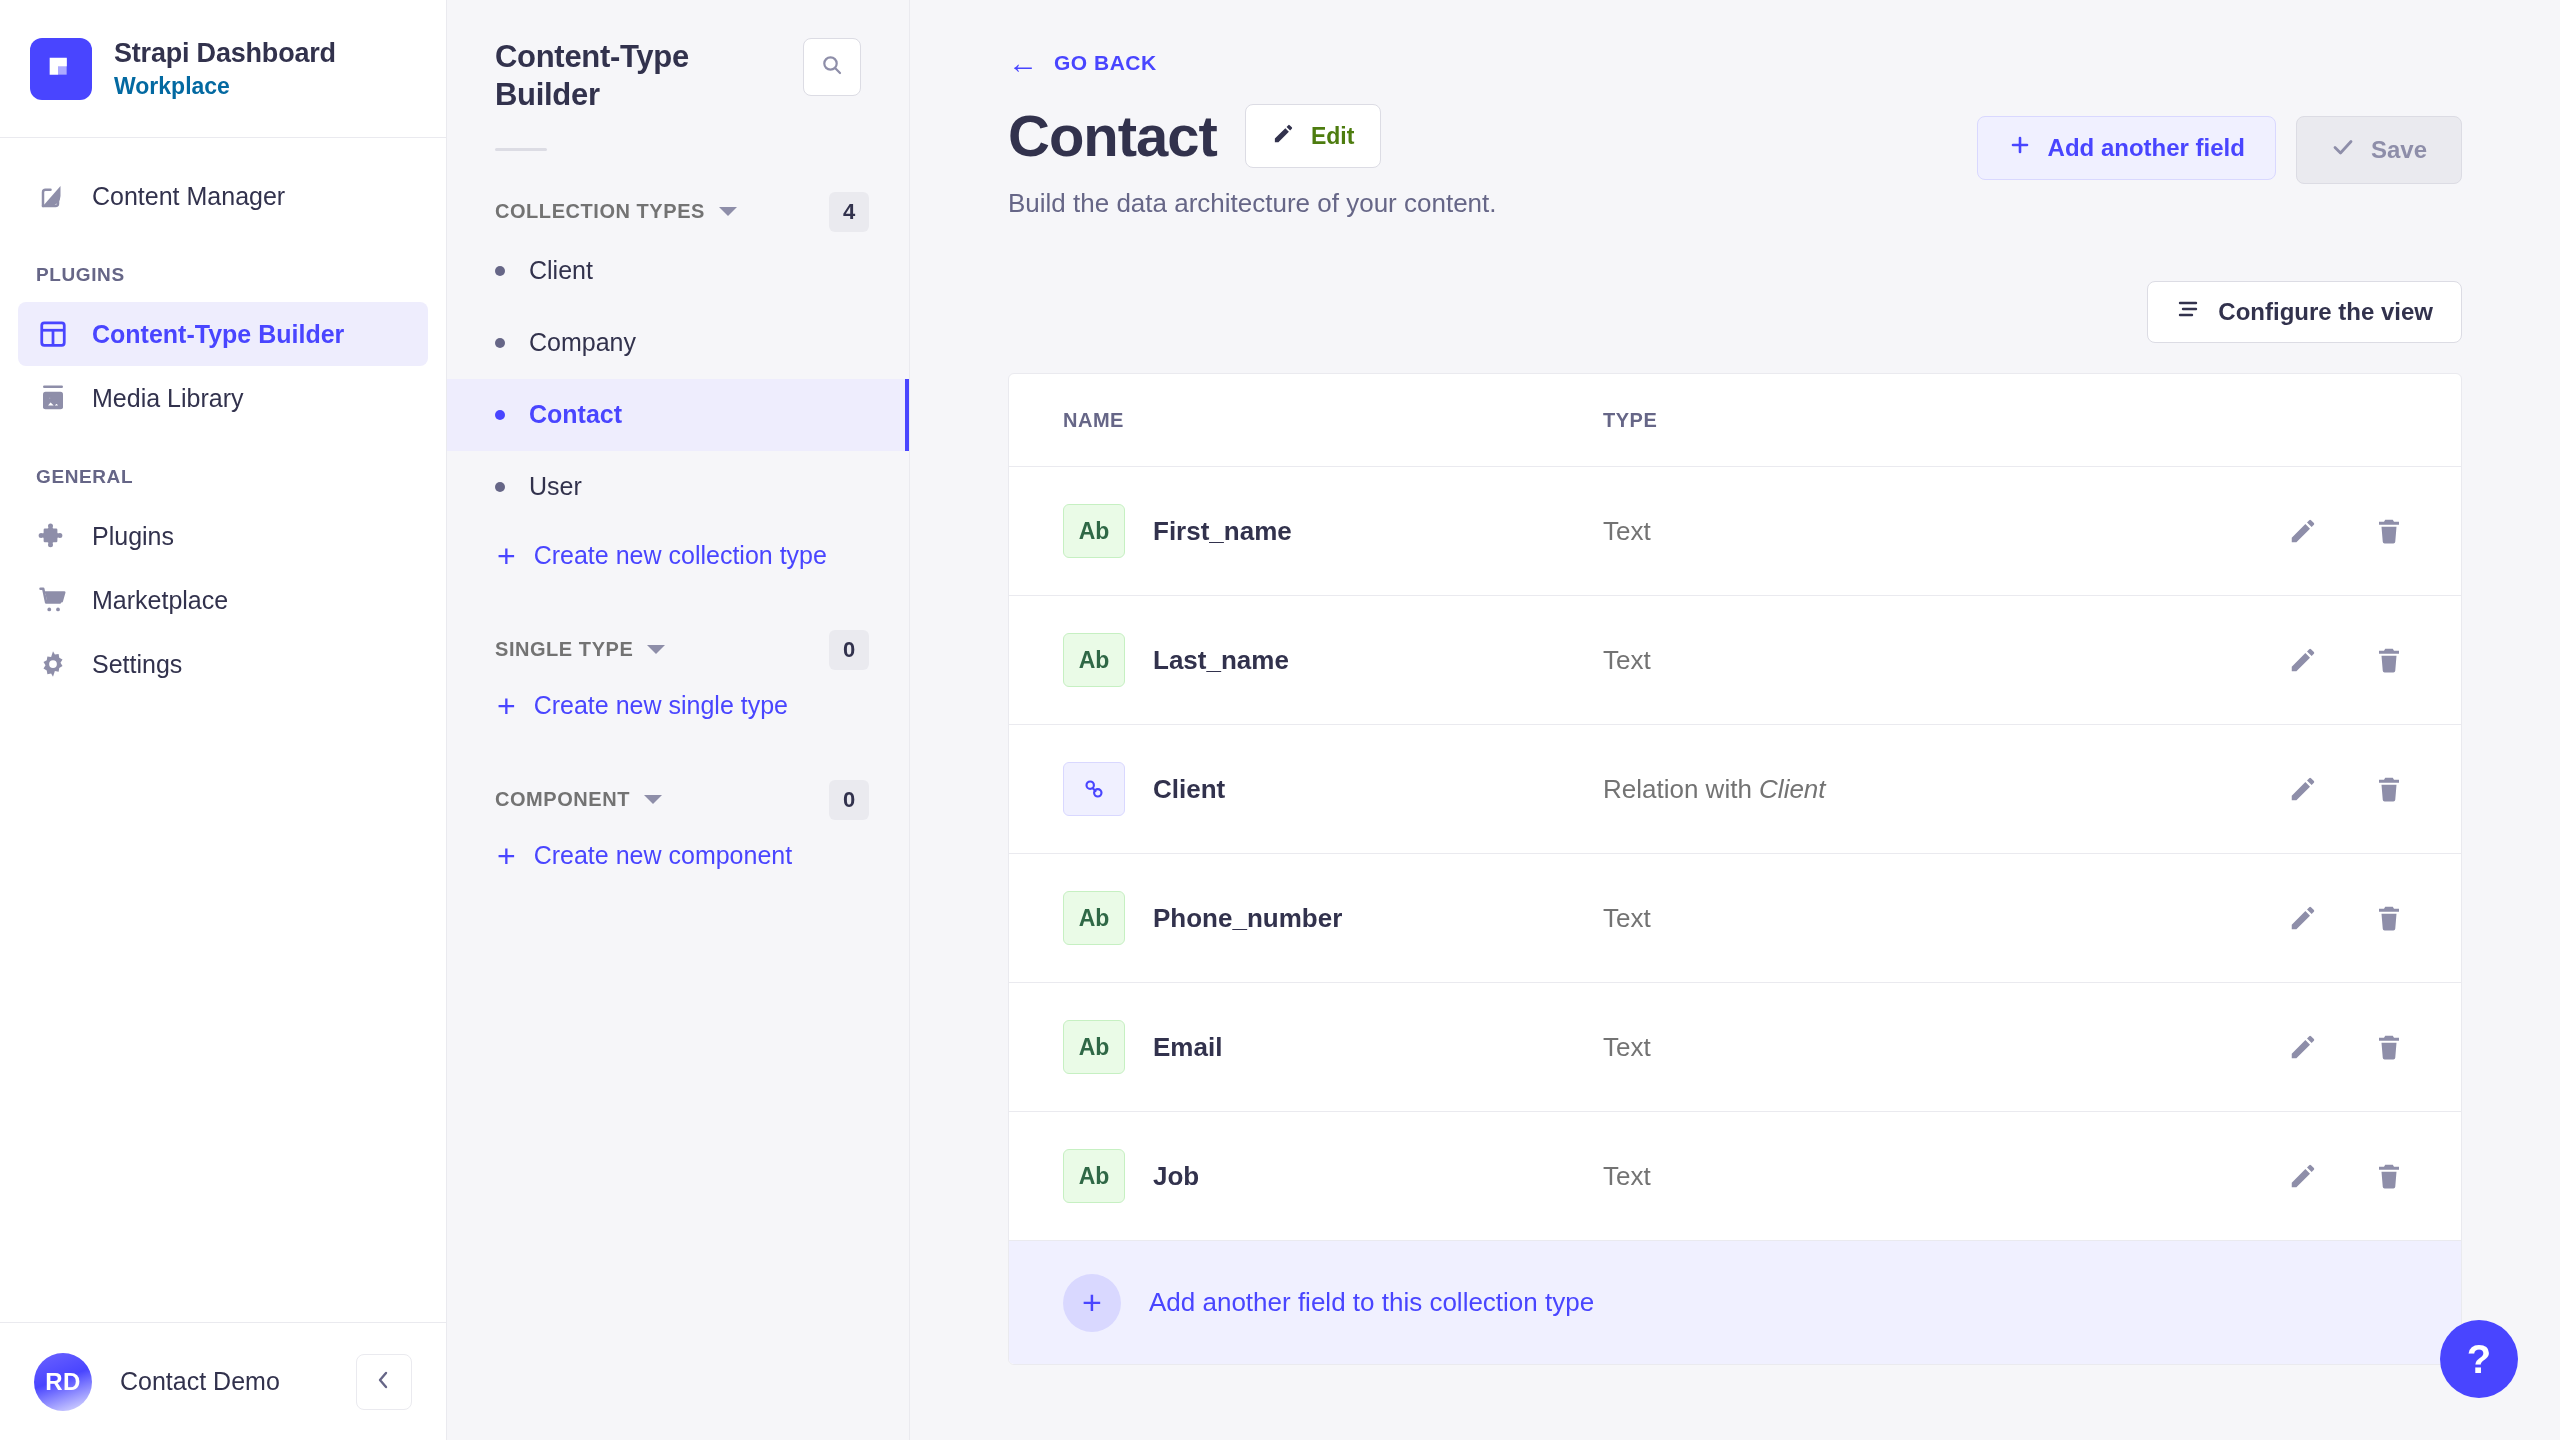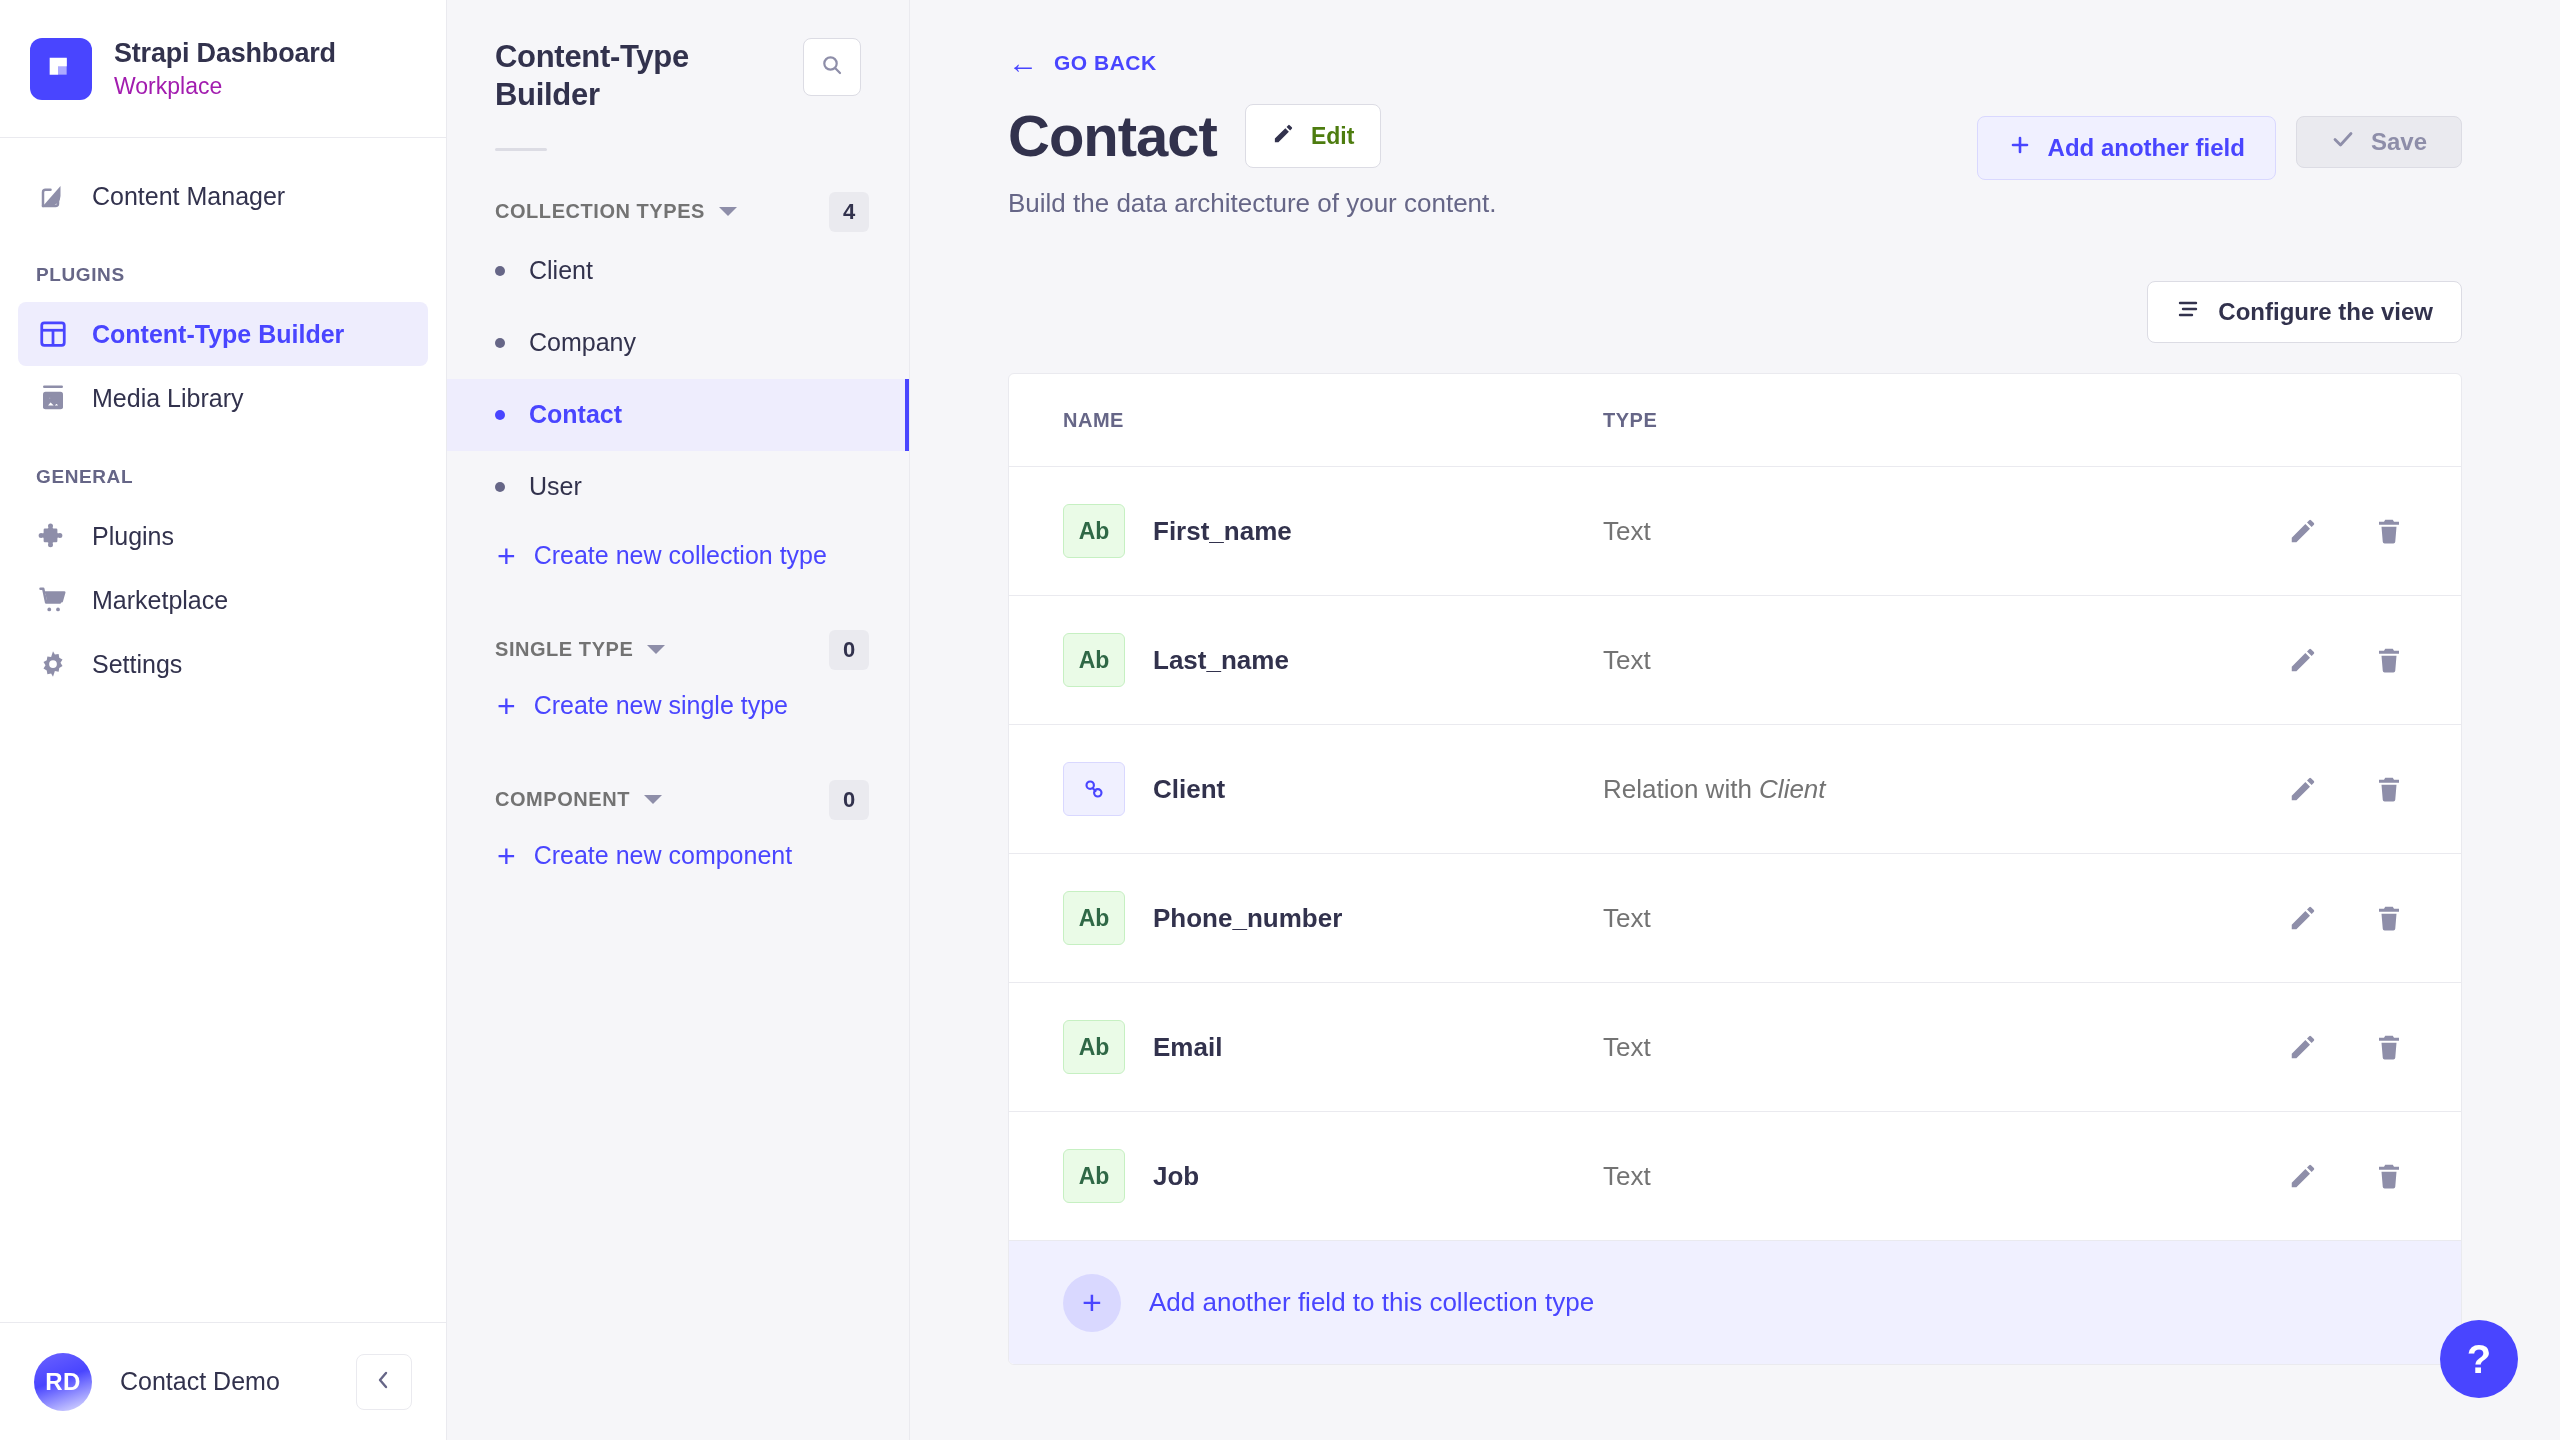--- a/index.html
+++ b/index.html
@@ -21,21 +21,21 @@
   .nav-brand {
     height: 138px; display: flex; align-items: center; gap: 22px;
     padding: 0 30px; border-bottom: 1px solid #eaeaef;
   }
   .brand-logo {
     width: 62px; height: 62px; border-radius: 12px; background: #4945ff;
     display: flex; align-items: center; justify-content: center; flex: 0 0 62px;
   }
   .brand-text { display: flex; flex-direction: column; gap: 4px; }
   .brand-title { font-size: 27px; font-weight: 700; color: #32324d; letter-spacing: -0.2px; }
-  .brand-sub { font-size: 23px; font-weight: 400; color: #a21caf; }
+  .brand-sub { font-size: 23px; font-weight: 700; color: #0369a1; }
 
   .nav-scroll { flex: 1; padding: 26px 0 0 0; overflow: hidden; }
   .nav-item {
     display: flex; align-items: center; gap: 22px;
     height: 64px; margin: 0 18px; padding: 0 18px;
     border-radius: 8px; cursor: pointer;
   }
   .nav-item .nav-label { font-size: 25px; color: #32324d; font-weight: 400; }
   .nav-item.active { background: #eeedfd; }
   .nav-item.active .nav-label { color: #4945ff; font-weight: 600; }
@@ -122,21 +122,21 @@
   }
   .page-sub { font-size: 26px; color: #666687; margin-top: 20px; }
 
   .title-actions { margin-left: auto; display: flex; align-items: flex-start; gap: 20px; padding-top: 12px; }
   .btn-addfield {
     display: flex; align-items: center; gap: 16px; height: 64px; padding: 0 30px;
     background: #f0f0ff; border: 1px solid #d9d8ff; border-radius: 8px; cursor: pointer;
     color: #4945ff; font-size: 24px; font-weight: 600;
   }
   .btn-save {
-    display: flex; align-items: center; gap: 16px; height: 52px; padding: 0 34px;
+    display: flex; align-items: center; gap: 16px; height: 68px; padding: 0 34px;
     background: #eaeaef; border: 1px solid #dcdce4; border-radius: 8px; cursor: default;
     color: #8e8ea9; font-size: 24px; font-weight: 600;
   }
 
   .configure-row { display: flex; justify-content: flex-end; margin-top: 62px; }
   .btn-configure {
     display: flex; align-items: center; gap: 18px; height: 62px; padding: 0 28px;
     background: #fff; border: 1px solid #dcdce4; border-radius: 8px; cursor: pointer;
     color: #32324d; font-size: 24px; font-weight: 600;
   }

